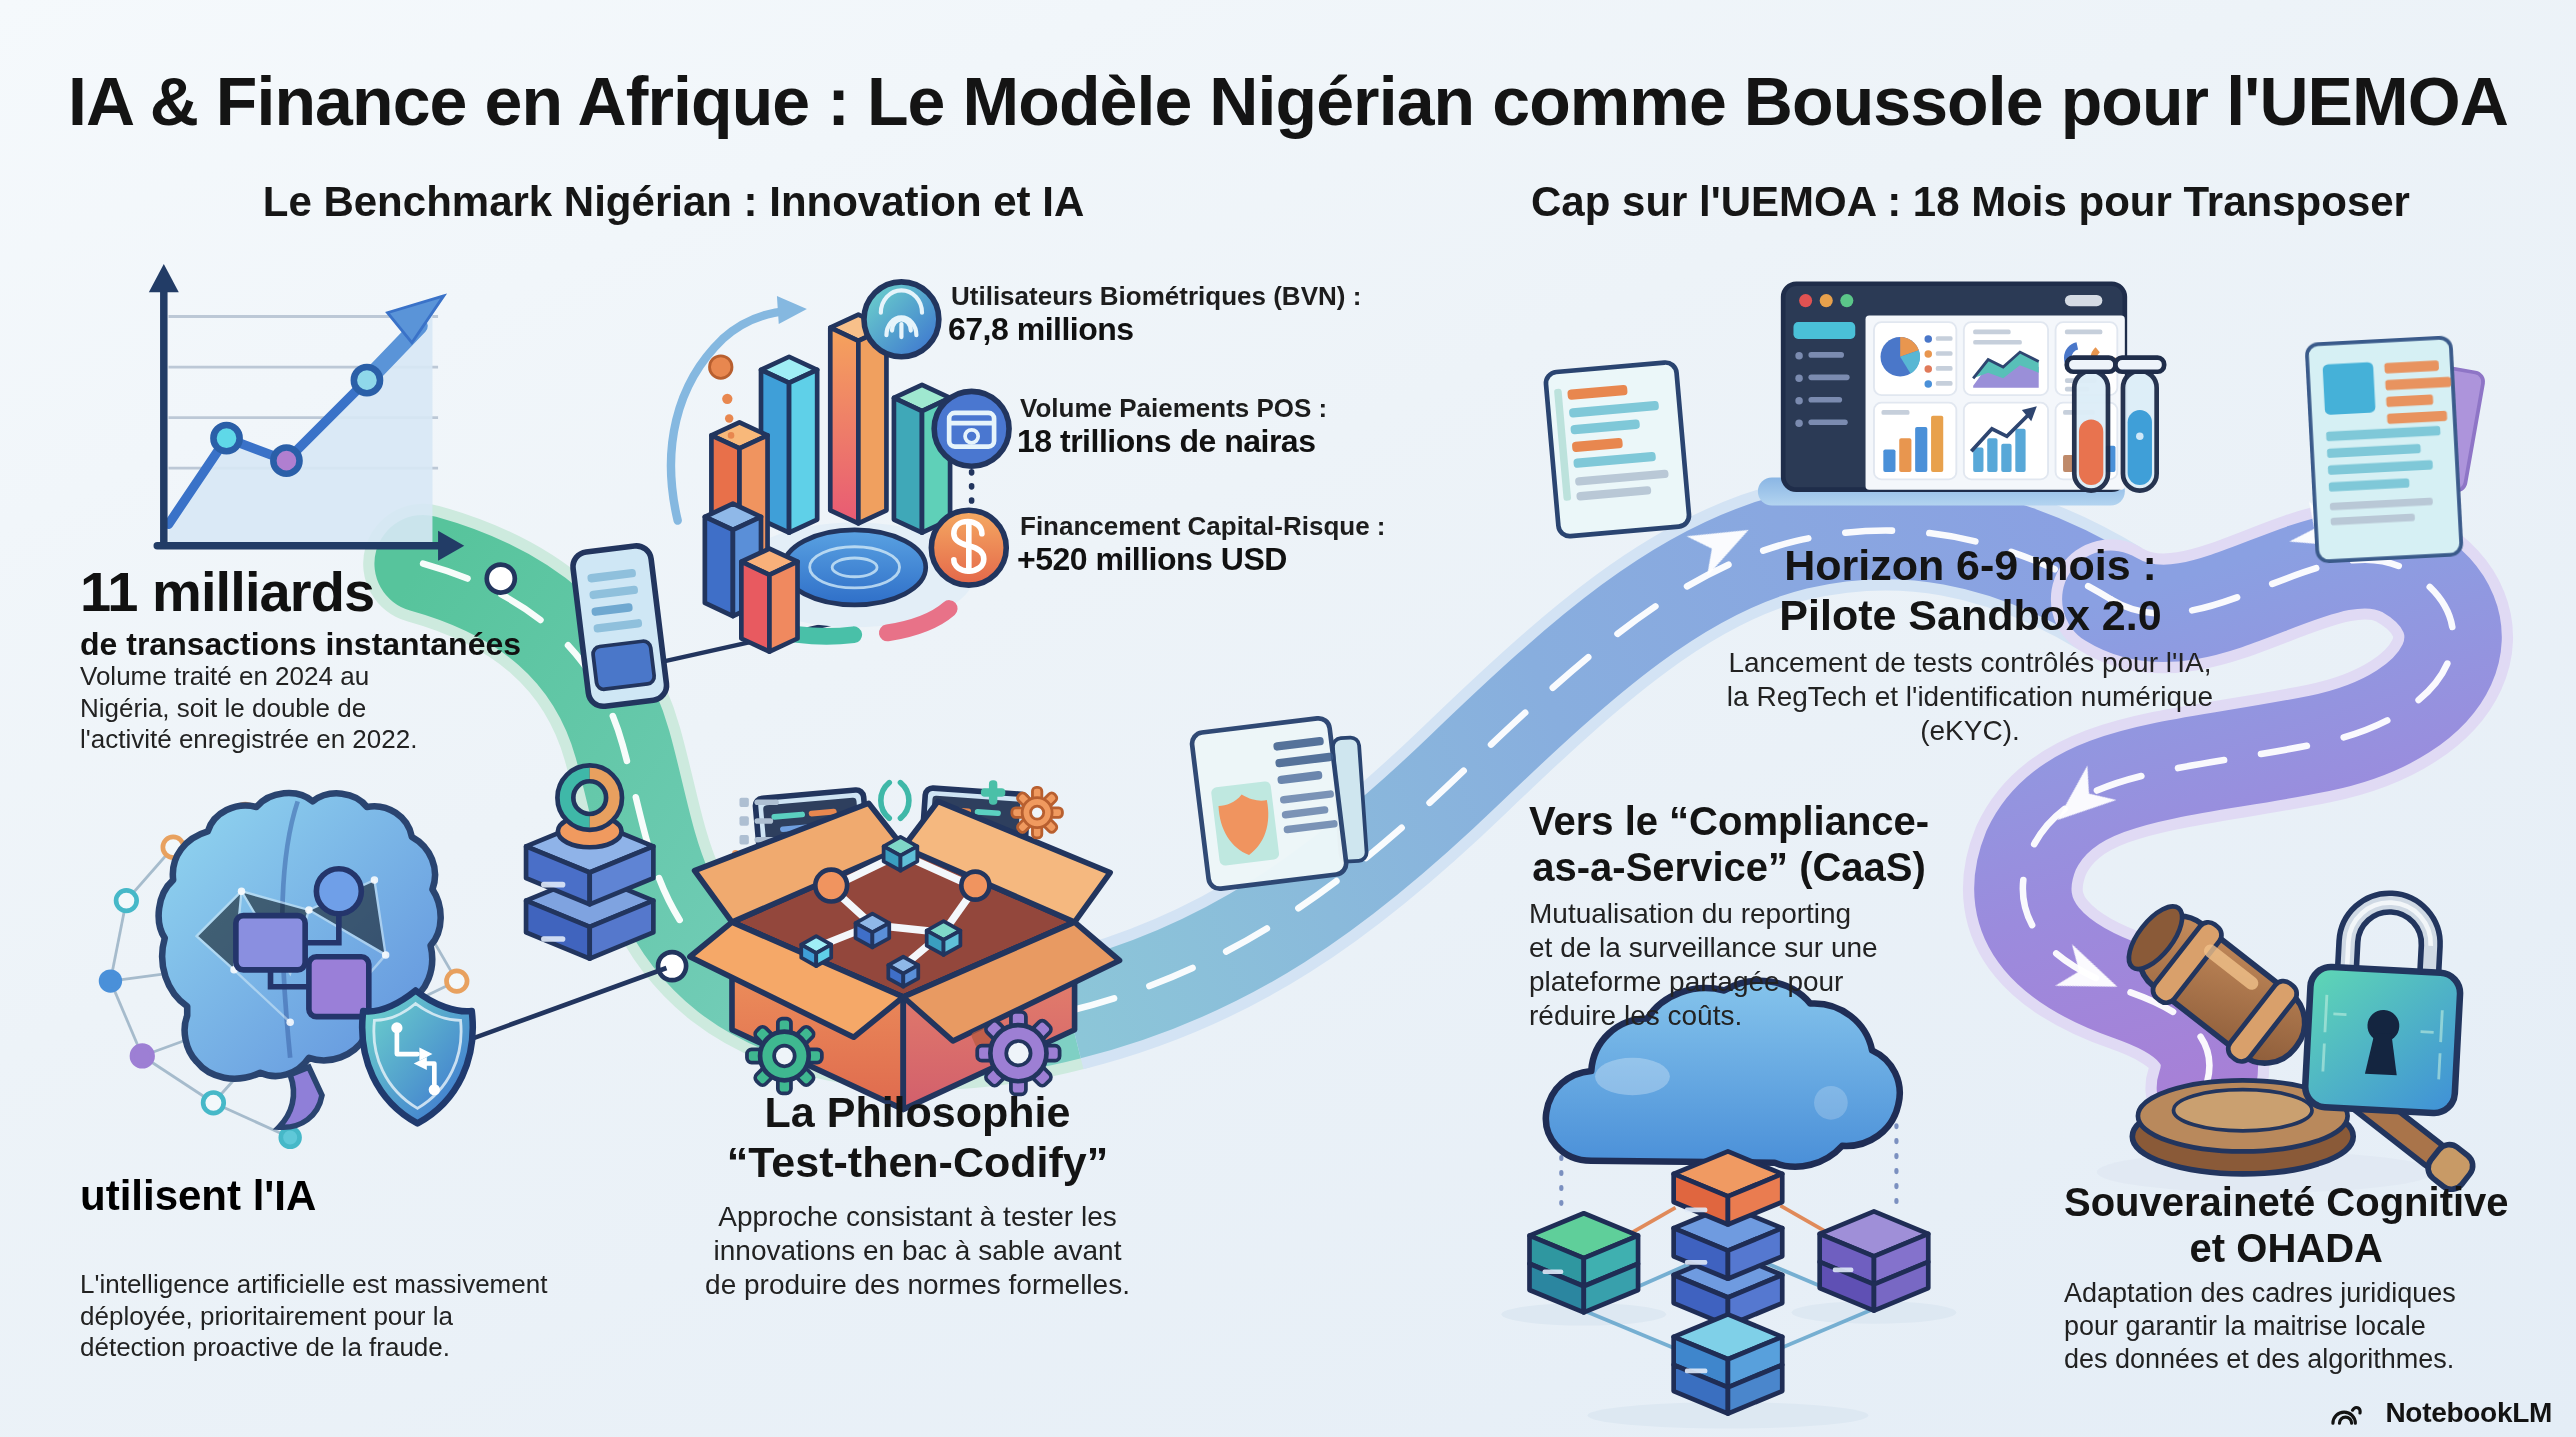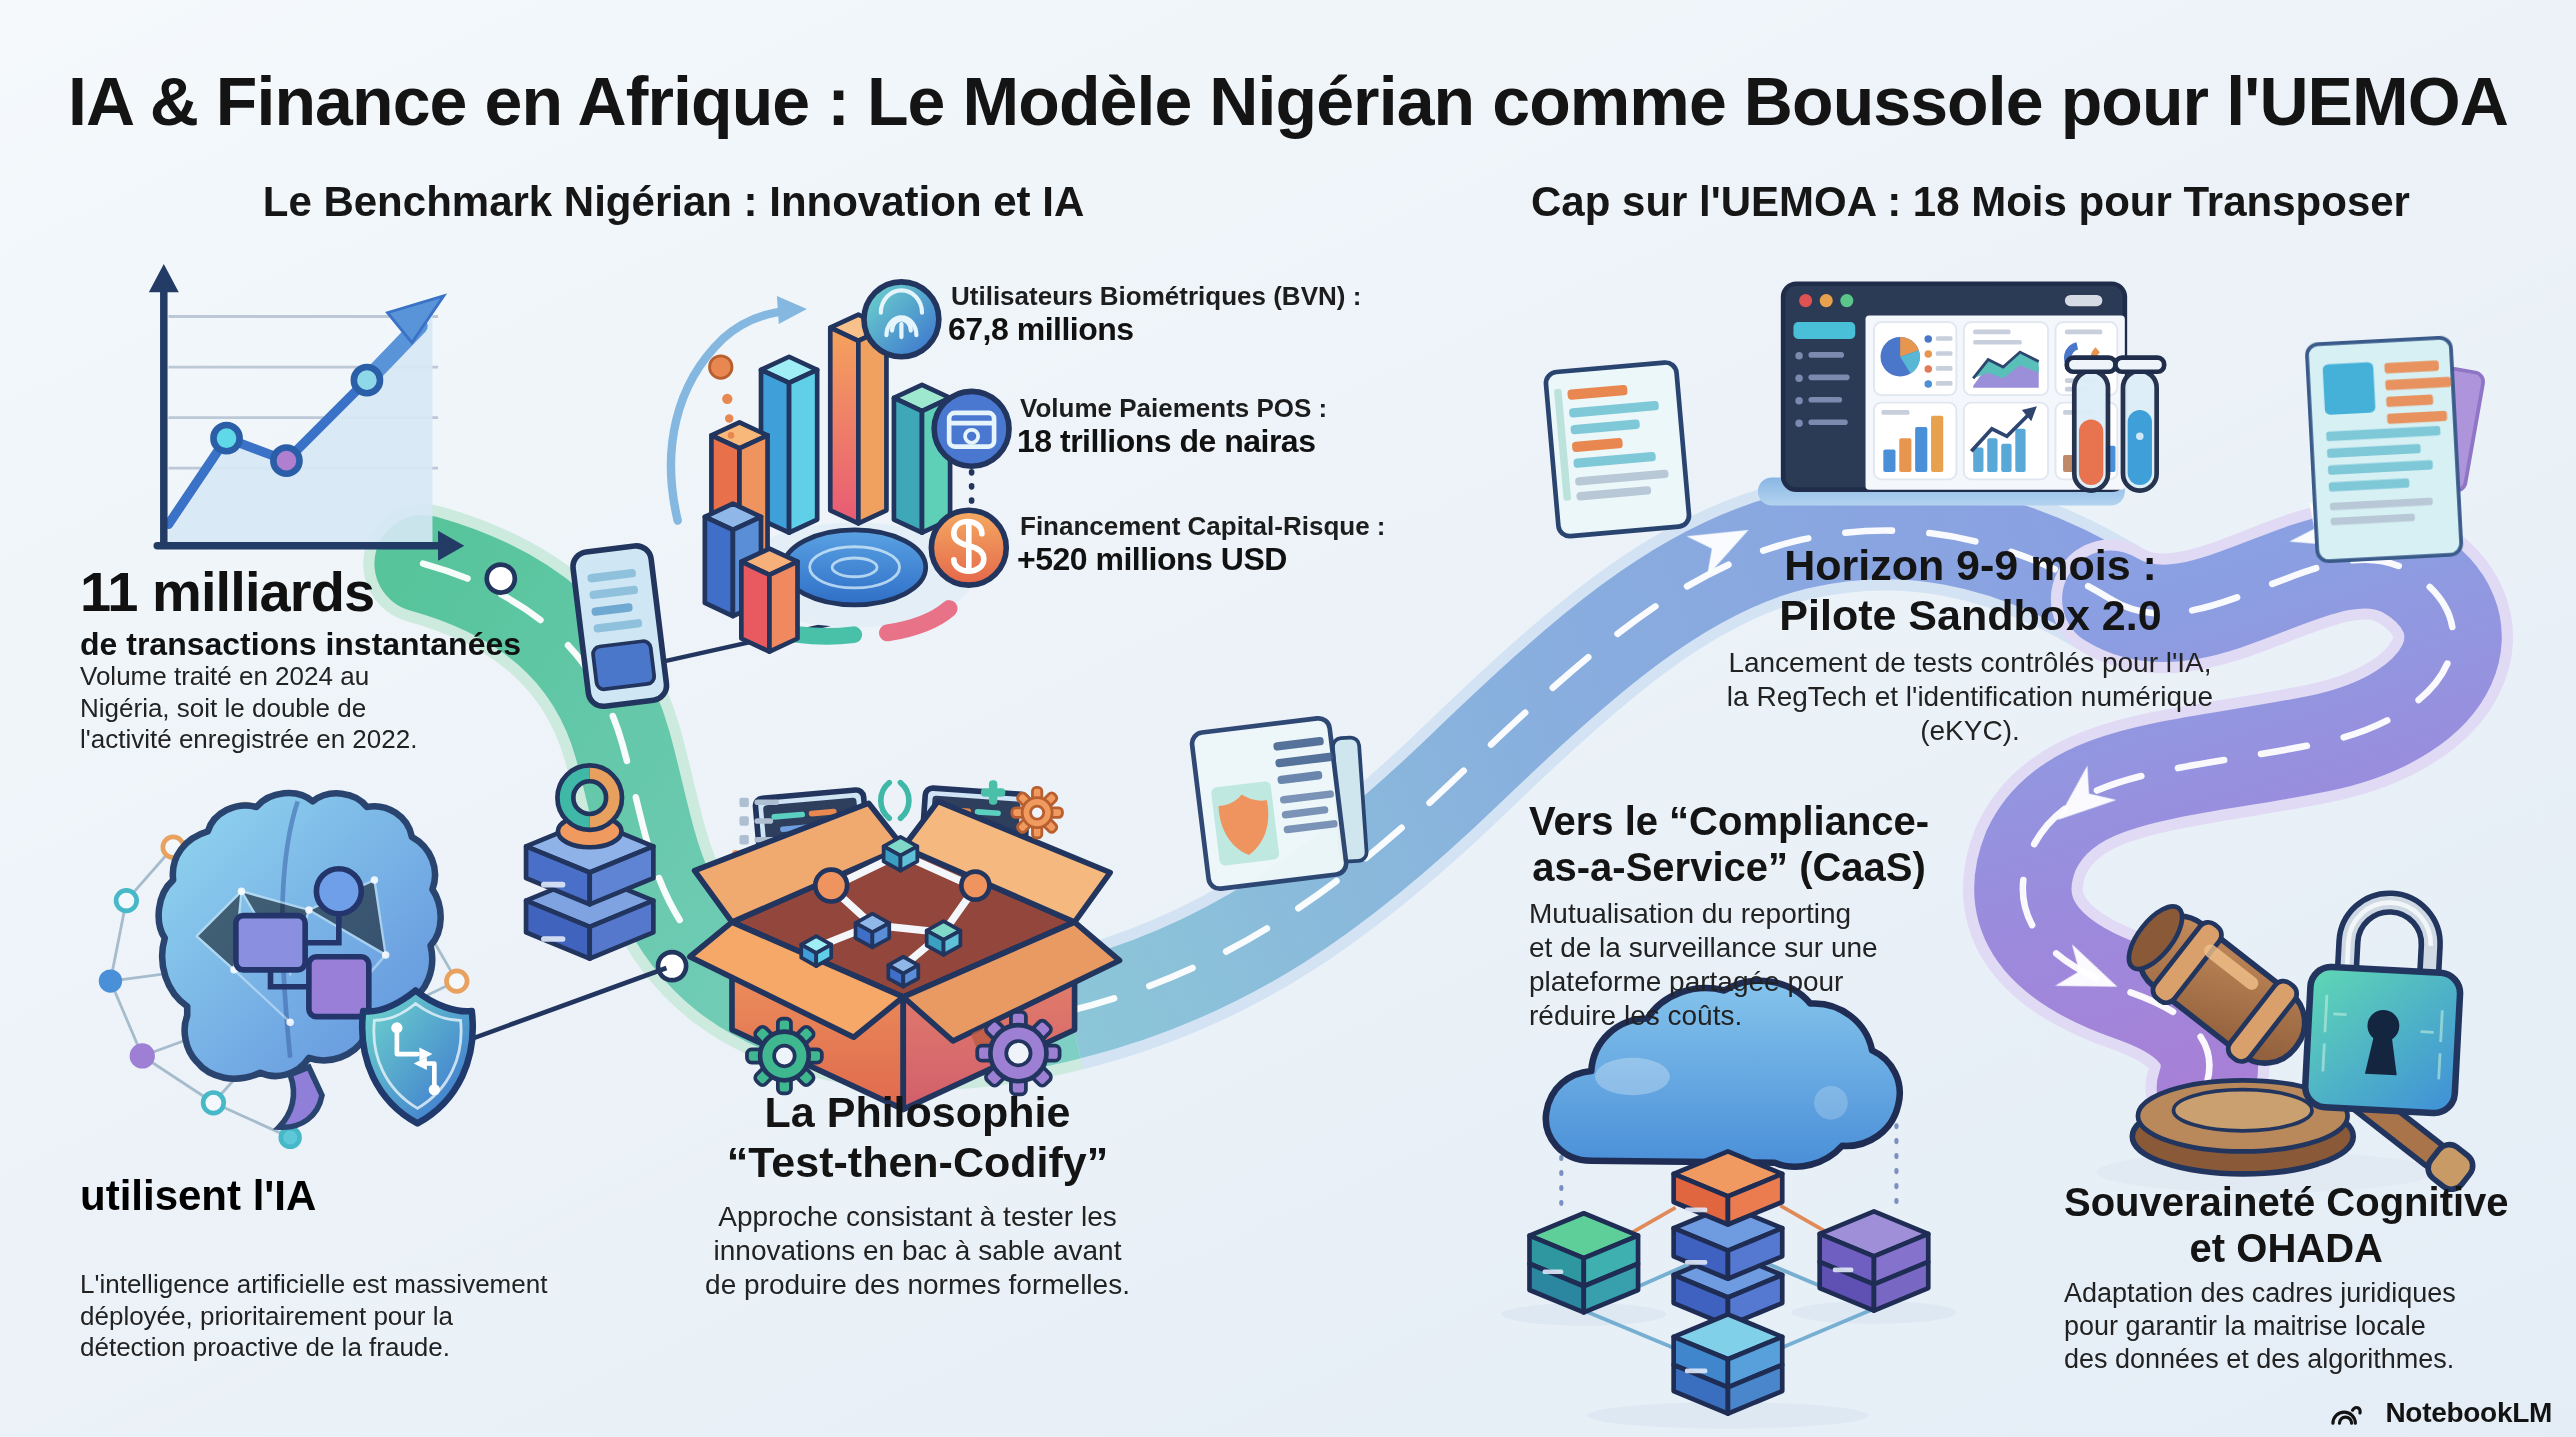--- a/index.html
+++ b/index.html
@@ -664,21 +664,21 @@
 <div class="txt desc" style="left:80px;top:1226px;margin-top:43px;">L'intelligence artificielle est massivement
 déployée, prioritairement pour la
 détection proactive de la fraude.</div>
 
 <div class="txt blk-title center" style="left:562px;top:1088px;width:711px;">La Philosophie
 “Test-then-Codify”</div>
 <div class="txt desc center" style="left:590px;top:1200px;width:655px;font-size:28px;">Approche consistant à tester les
 innovations en bac à sable avant
 de produire des normes formelles.</div>
 
-<div class="txt blk-title center" style="left:1601px;top:541px;width:739px;">Horizon 9-9 mois :
+<div class="txt blk-title center" style="left:1601px;top:541px;width:739px;">Horizon 6-9 mois :
 Pilote Sandbox 2.0</div>
 <div class="txt desc center" style="left:1591px;top:646px;width:758px;font-size:28px;">Lancement de tests contrôlés pour l'IA,
 la RegTech et l'identification numérique
 (eKYC).</div>
 
 <div class="txt blk-title sm" style="left:1529px;top:798px;">Vers le “Compliance-
 as-a-Service” (CaaS)</div>
 <div class="txt desc" style="left:1529px;top:897px;font-size:28px;">Mutualisation du reporting
 et de la surveillance sur une
 plateforme partagée pour

